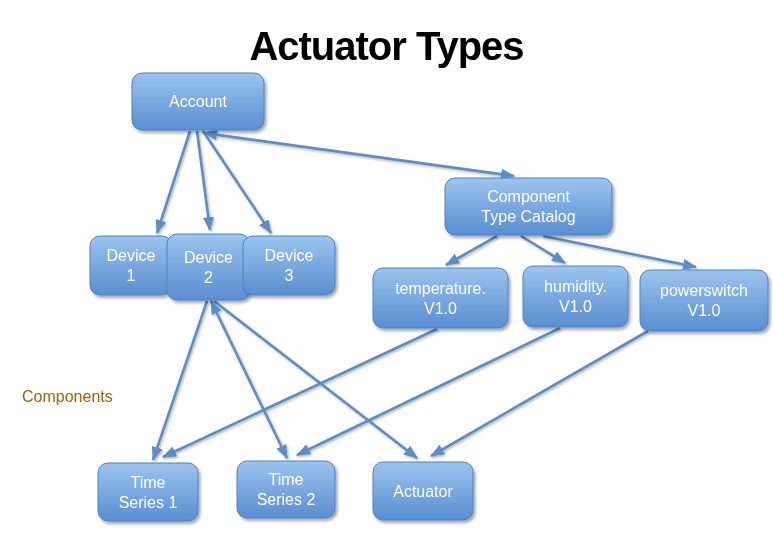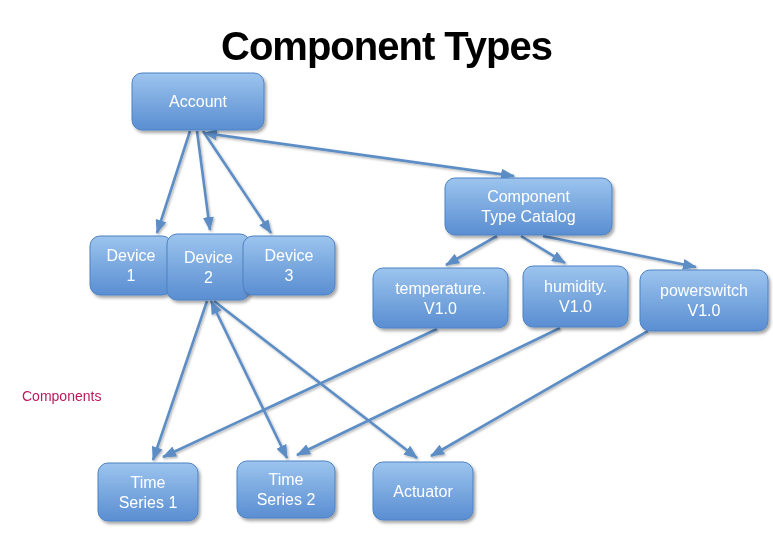--- a/index.html
+++ b/index.html
@@ -22,43 +22,43 @@
     text-align: center;
     font-size: 40px;
     font-weight: 700;
     color: #000000;
     letter-spacing: -1px;
   }
   #components-label {
     position: absolute;
     left: 22px;
     top: 388px;
-    font-size: 14px;
-    color: #be185d;
+    font-size: 16px;
+    color: #a16207;
   }
   #diagram-svg {
     position: absolute;
     left: 0;
     top: 0;
   }
   .node-rect {
     stroke-width: 1;
   }
   .node-text {
     fill: #ffffff;
     font-family: "Liberation Sans", sans-serif;
     font-size: 16px;
     text-anchor: middle;
   }
 </style>
 </head>
 <body>
 
 <div id="slide">
-  <div id="slide-title">Component Types</div>
+  <div id="slide-title">Actuator Types</div>
   <div id="components-label">Components</div>
   <svg id="diagram-svg" width="773" height="539" viewBox="0 0 773 539">
       <defs>
         <linearGradient id="boxGrad" x1="0" y1="0" x2="0" y2="1">
           <stop offset="0%" stop-color="#9cc4ee"></stop>
           <stop offset="55%" stop-color="#77a6de"></stop>
           <stop offset="100%" stop-color="#5a8ed2"></stop>
         </linearGradient>
         <filter id="boxShadow" x="-20%" y="-20%" width="150%" height="160%">
           <feDropShadow dx="2" dy="2.5" stdDeviation="1.6" flood-color="#000000" flood-opacity="0.35"></feDropShadow>

